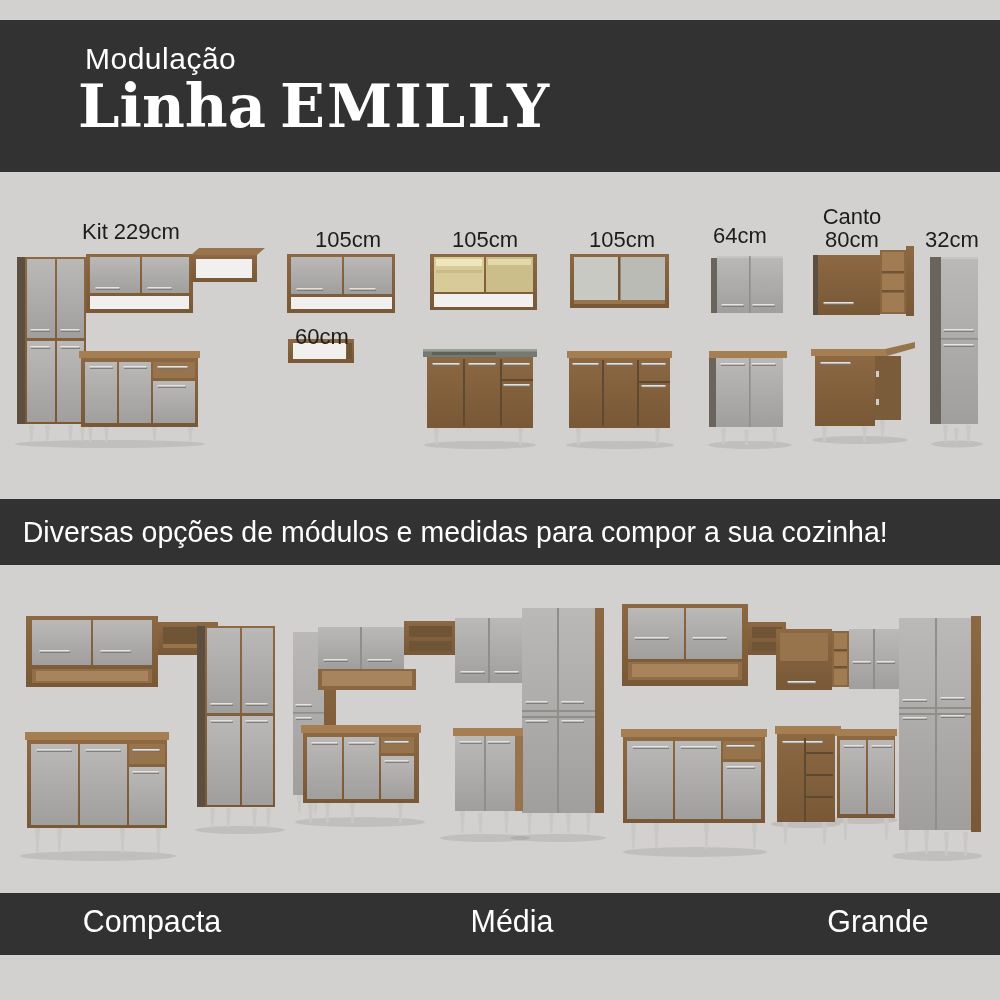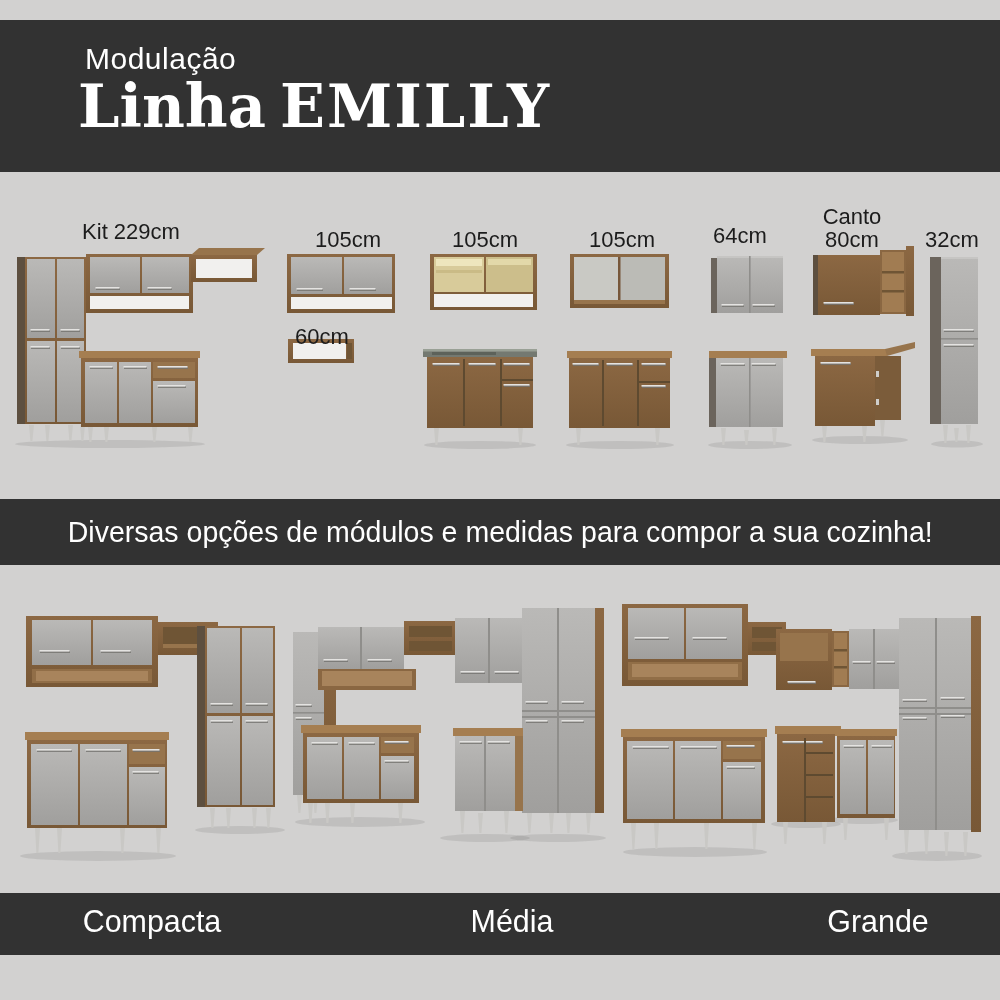--- a/index.html
+++ b/index.html
@@ -5,21 +5,21 @@
   html,body{margin:0;padding:0;}
   .page{
     position:relative;
     width:1000px;height:1000px;
     background:var(--bg,#d2d1d0);
     overflow:hidden;
     font-family:"Liberation Sans",sans-serif;
   }
   .band{position:absolute;left:0;width:1000px;background:var(--band,#323232);}
   .band.header{top:0;height:152px;margin-top:20px;}
-  .band.banner{top:499px;height:66px;display:flex;align-items:center;justify-content:center;}
+  .band.banner{top:499px;height:66px;display:flex;align-items:center;justify-content:flex-start;}
   .band.footer{top:893px;height:62px;}
   .eyebrow{
     position:absolute;left:85px;top:22px;
     font-size:30px;color:var(--tlight,#fff);letter-spacing:0.5px;
   }
   .title{
     position:absolute;left:78px;top:52px;
     font-family:"DejaVu Serif",serif;font-weight:bold;
     font-size:59px;color:var(--tlight,#fff);white-space:nowrap;
   }

